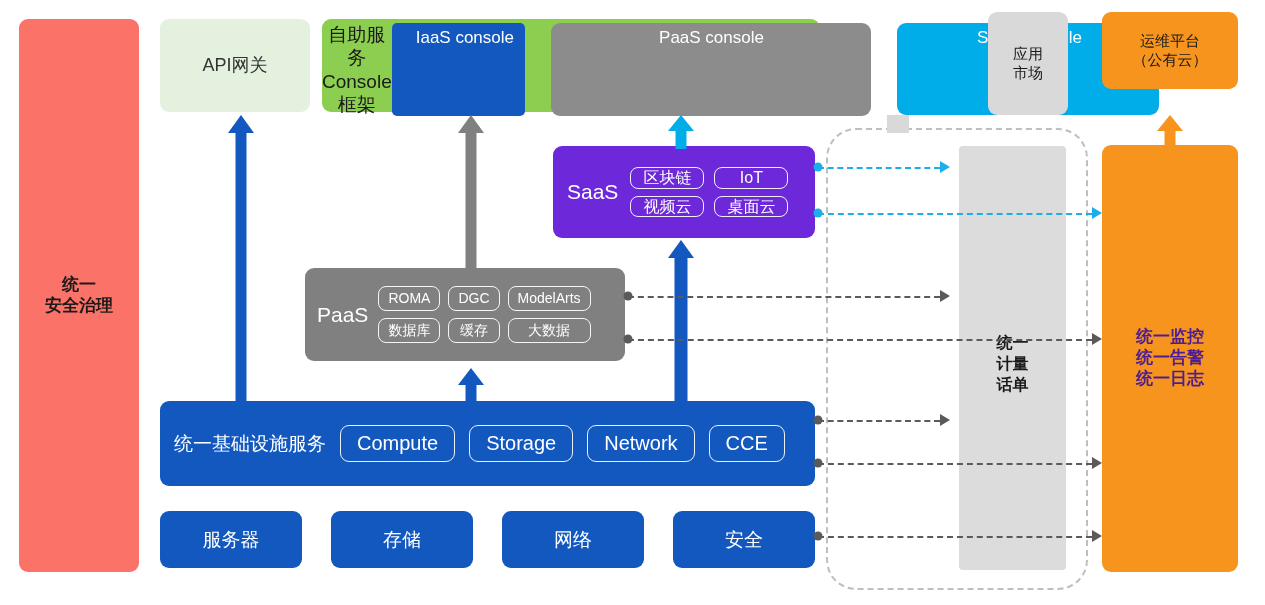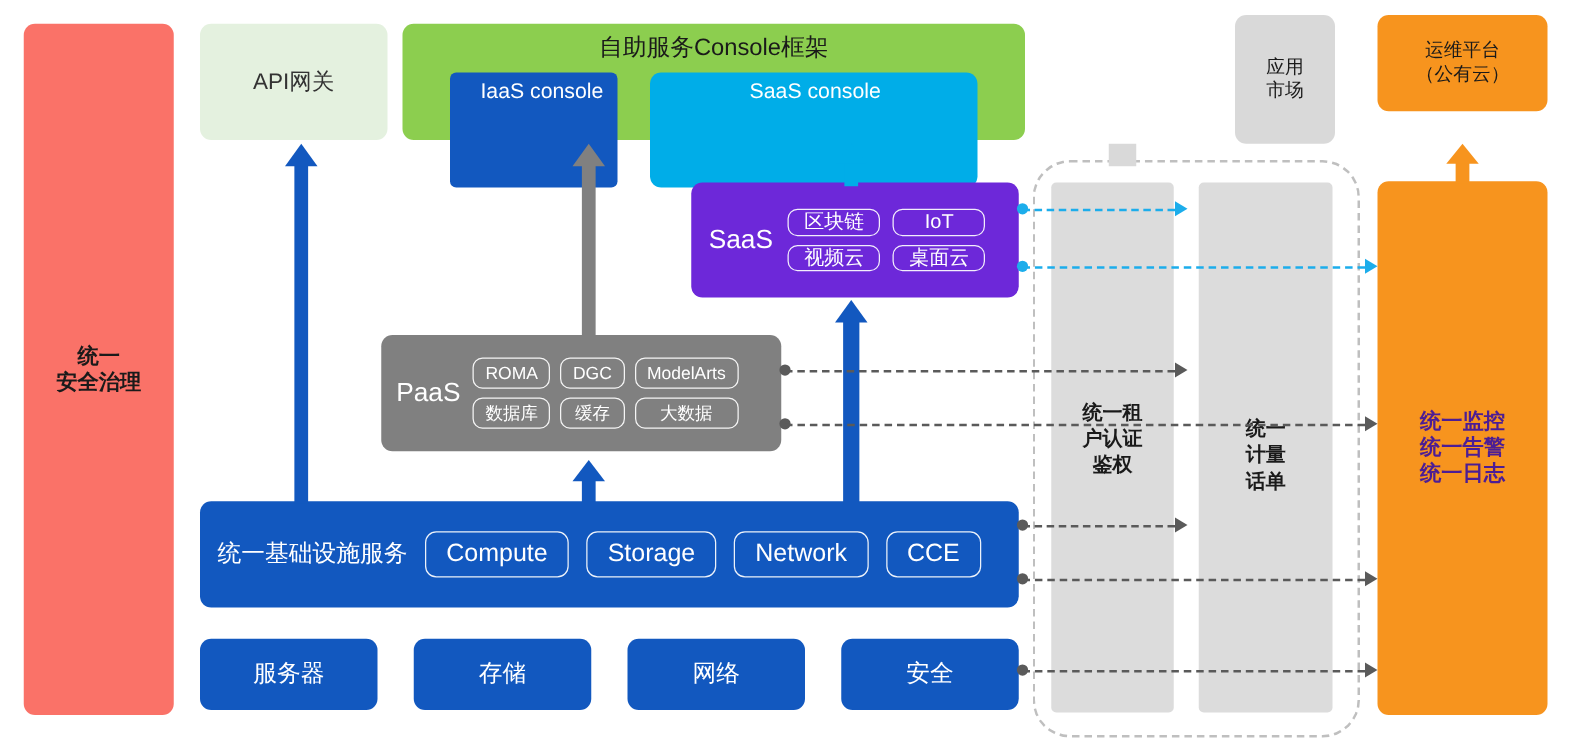--- a/index.html
+++ b/index.html
@@ -25,21 +25,21 @@
   .apigw {
     left:160px; top:19px; width:150px; height:93px;
     background:#E4F1DF; border-radius:9px;
     color:#333; font-size:18px;
   }
 
   
   .consoleframe {
     left:322px; top:19px; width:498px; height:93px;
     background:#8CCE4F; border-radius:9px;
-    flex-direction:column; justify-content:flex-start;
+    flex-direction:row; justify-content:flex-start;
   }
   .consoleframe .cf-title {
     margin-top:8px; font-size:19px; color:#1a1a1a; font-weight:400;
   }
   .cf-row { display:flex; gap:26px; margin-top:8px; }
   .chip { border-radius:5px; padding:5px 11px; font-size:17px; color:#fff; white-space:nowrap; }
   .chip.iaas { background:#1258BF;padding-left:24px; }
   .chip.paas { background:#8C8C8C; }
   .chip.saas { background:#00ADE8; }
 
@@ -147,20 +147,21 @@
   </div>
 
   <div class="box apigw">
     <span>API网关</span>
   </div>
 
   <div class="box consoleframe">
     <div class="cf-title">自助服务Console框架</div>
     <div class="cf-row">
       <span class="chip iaas">IaaS console</span>
+      <span class="chip paas">PaaS console</span>
       <span class="chip saas">SaaS console</span>
     </div>
   </div>
 
 
   <div class="box grayTop appmarket">
     <div>
       <div>应用</div>
       <div>市场</div>
     </div>
@@ -219,27 +220,20 @@
   </div>
   <div class="box res" style="left:502px;width:142px;">
     <span>网络</span>
   </div>
   <div class="box res" style="left:673px;width:142px;">
     <span>安全</span>
   </div>
 
   <div class="dashgroup"></div>
 
-  <div class="graycol col-auth">
-    <div class="t">
-      <div>统一租</div>
-      <div>户认证</div>
-      <div>鉴权</div>
-    </div>
-  </div>
   <div class="graycol col-meter">
     <div class="t">
       <div>统一</div>
       <div>计量</div>
       <div>话单</div>
     </div>
   </div>
 
   <div class="uparrow" style="left:228px; top:115px; width:26px; height:288px;">
     <div class="shaft" style="width:11px; height:272px; background:#1258BF;"></div>

